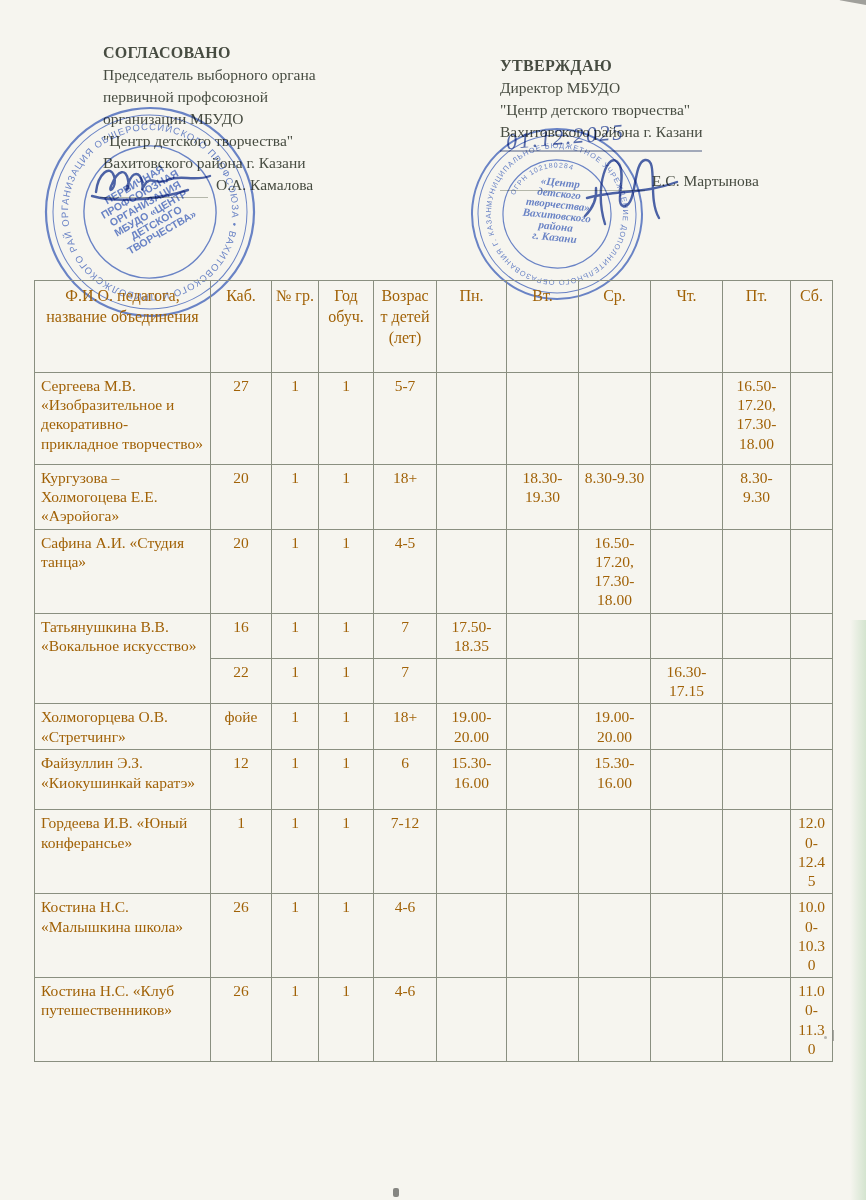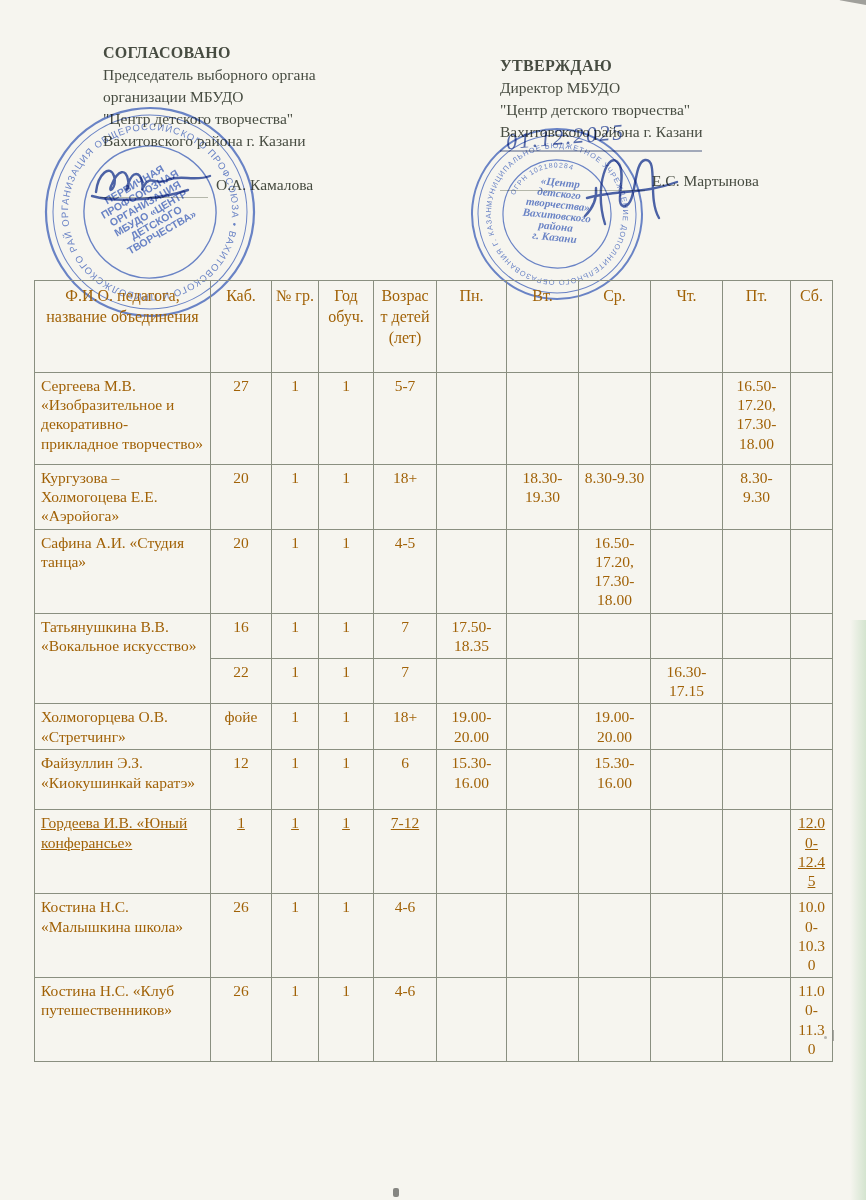--- a/index.html
+++ b/index.html
@@ -68,20 +68,21 @@
   .speck-3{position:absolute;left:824px;top:1036px;width:3px;height:3px;background:#8a8a84;opacity:.6;border-radius:50%;}
 </style>
 </head>
 <body>
 
 <div class="paper">
 
   <div class="block" id="agreement-block">
     <div class="head">СОГЛАСОВАНО</div>
     <div>Председатель выборного органа</div>
+    <div>первичной профсоюзной</div>
     <div>организации МБУДО</div>
     <div>"Центр детского творчества"</div>
     <div>Вахитовского района г. Казани</div>
   </div>
   <div class="sig-line" style="left:100px;top:197px;width:108px;"></div>
   <div class="typed-name" style="left:216px;top:176px;">О.А. Камалова</div>
 
   <div class="block" id="approval-block">
     <div class="head">УТВЕРЖДАЮ</div>
     <div>Директор МБУДО</div>
@@ -265,21 +266,21 @@
           <td>1</td>
           <td>1</td>
           <td>6</td>
           <td>15.30-16.00</td>
           <td></td>
           <td>15.30-16.00</td>
           <td></td>
           <td></td>
           <td></td>
         </tr>
-        <tr style="height: 57px; text-decoration: underline;">
+        <tr style="height: 57px;">
           <td class="name">Гордеева И.В. «Юный конферансье»</td>
           <td>1</td>
           <td>1</td>
           <td>1</td>
           <td>7-12</td>
           <td></td>
           <td></td>
           <td></td>
           <td></td>
           <td></td>

